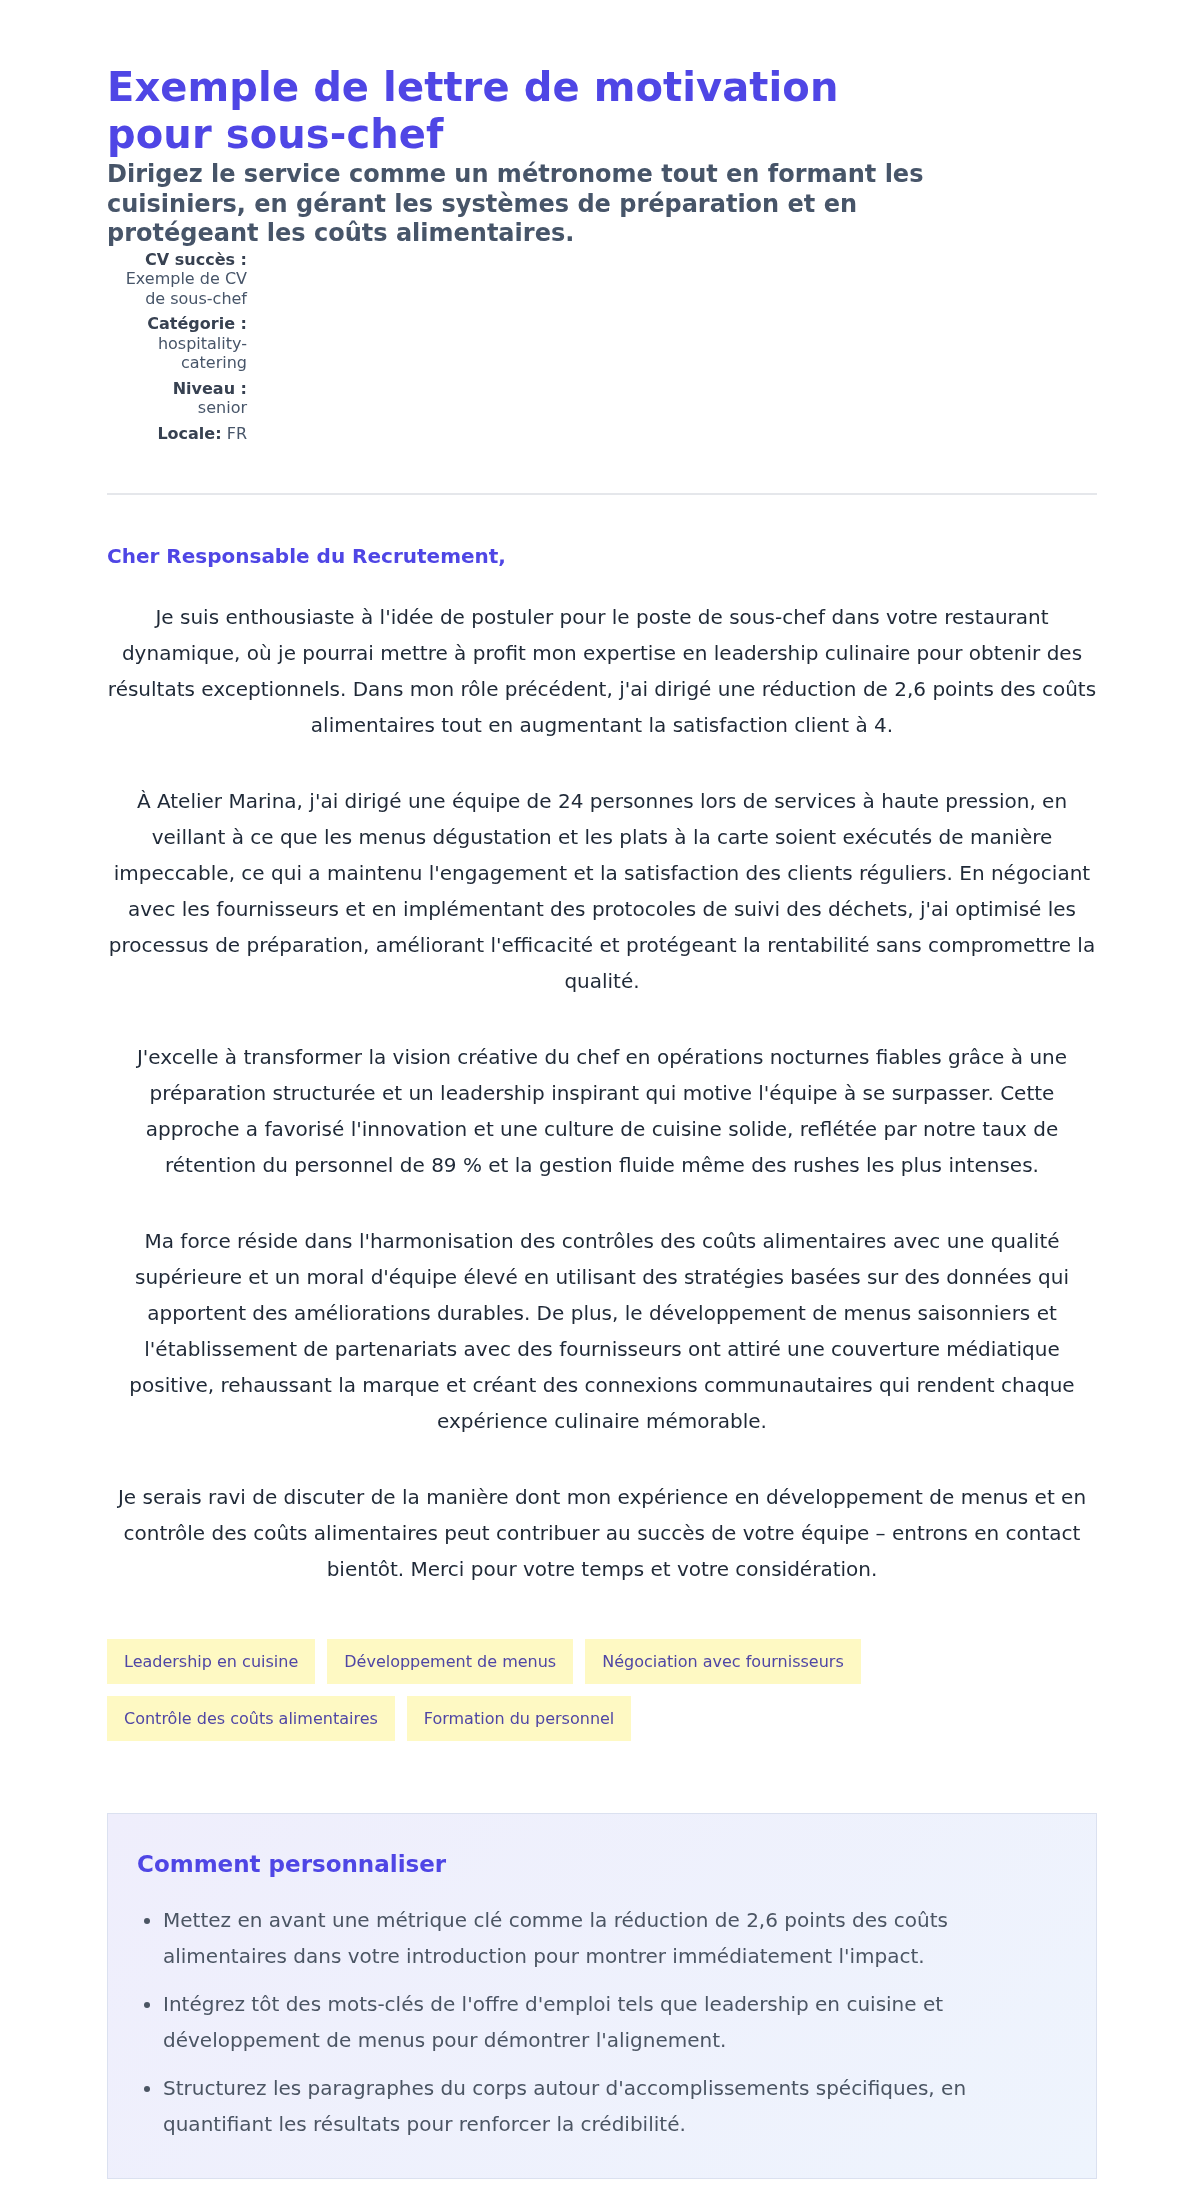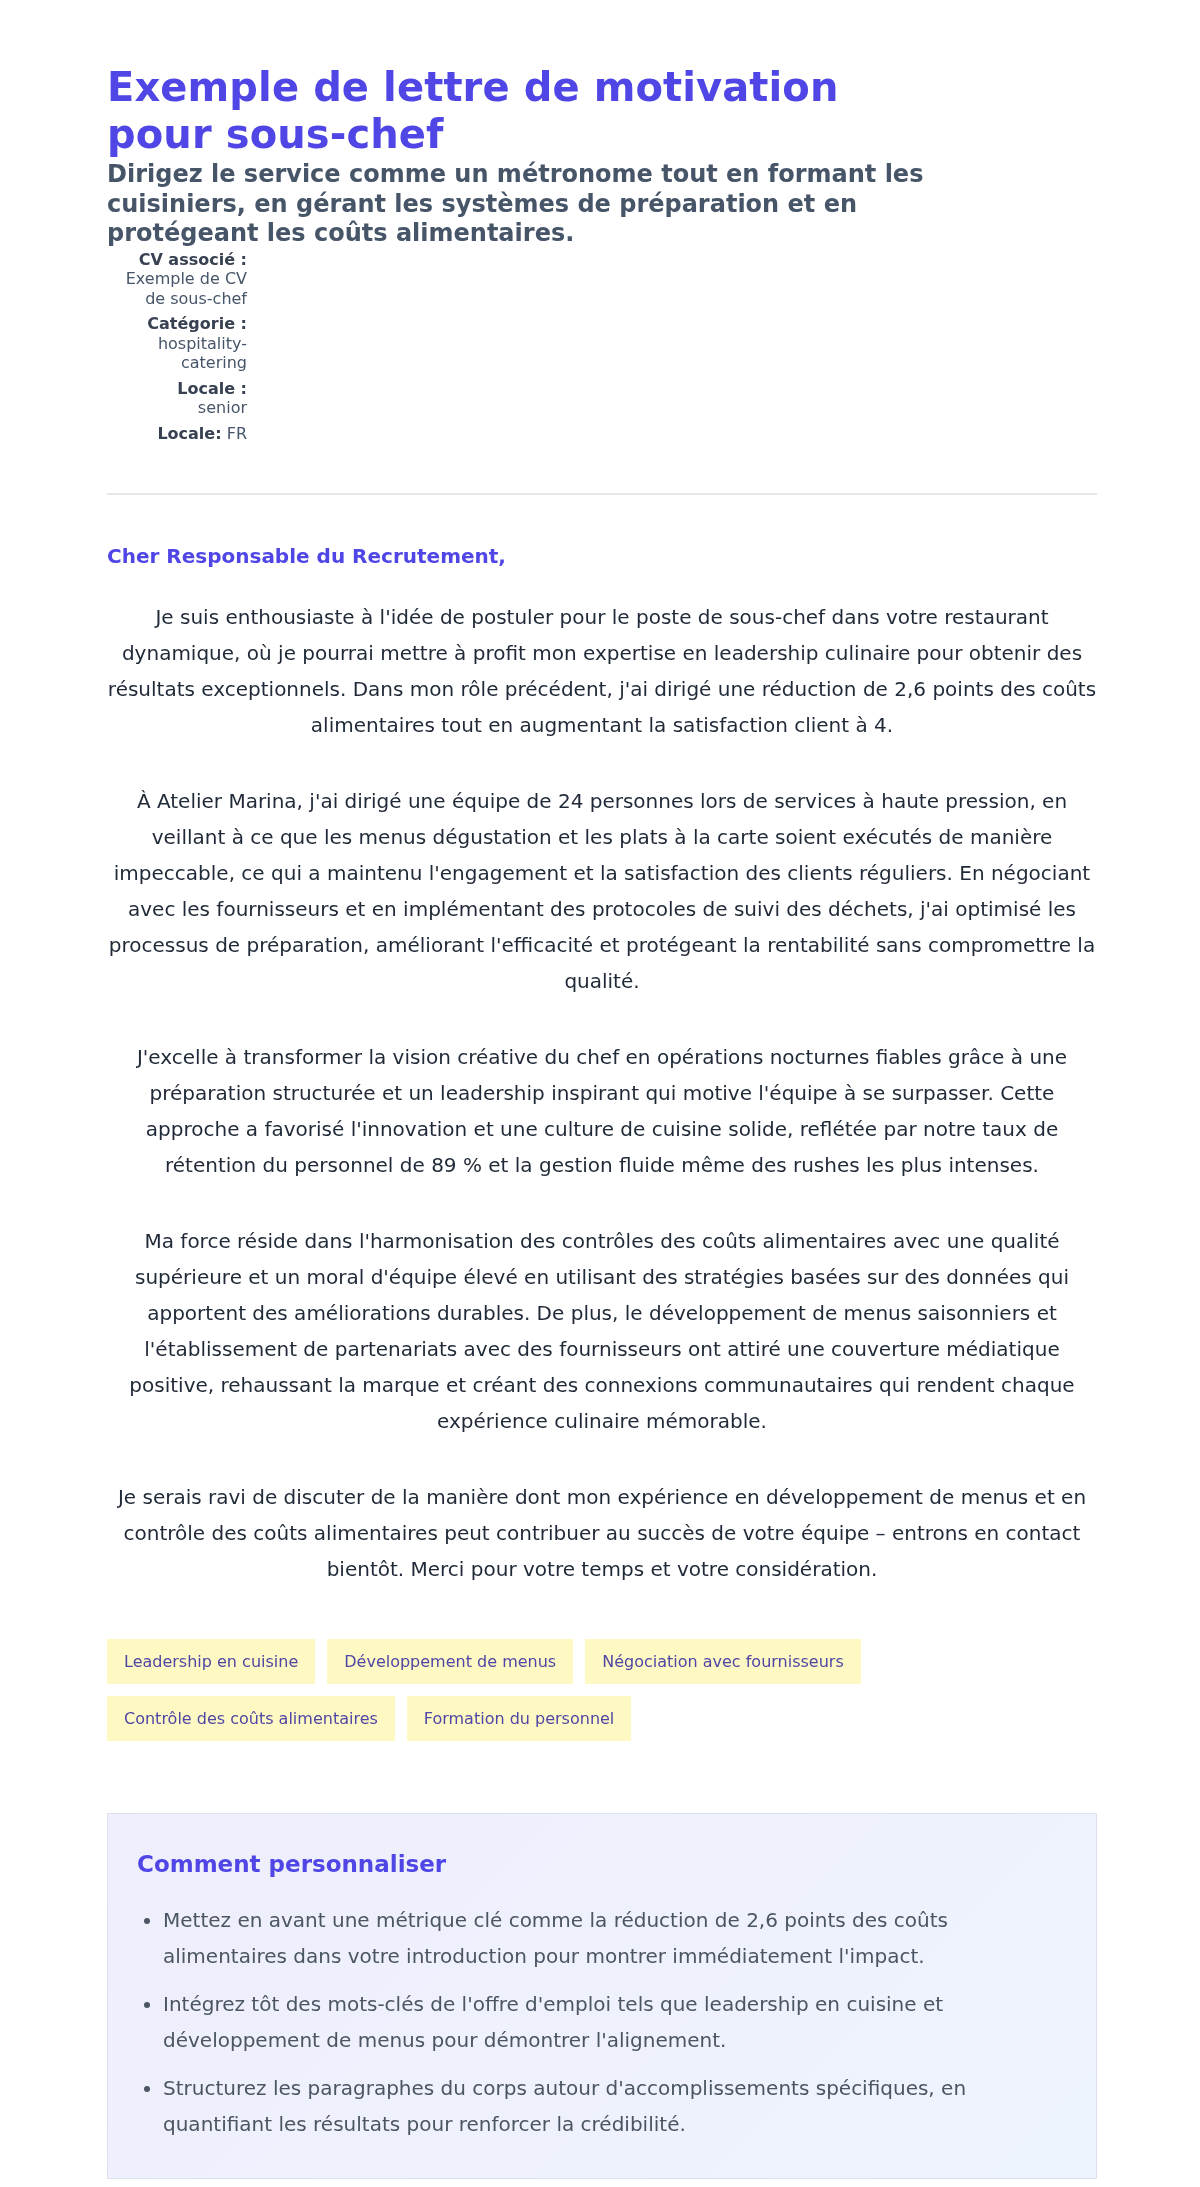--- a/index.html
+++ b/index.html
@@ -121,29 +121,29 @@
 
 <div class="page">
 
   <header class="header">
     <div class="header-main">
       <h1 class="title">Exemple de lettre de motivation pour sous-chef</h1>
       <h2 class="subtitle">Dirigez le service comme un métronome tout en formant les cuisiniers, en gérant les systèmes de préparation et en protégeant les coûts alimentaires.</h2>
     </div>
     <div class="meta">
       <div class="item">
-        <span class="k">CV associé :</span>
+        <span class="k">CV succès :</span>
         <span>Exemple de CV de sous-chef</span>
       </div>
       <div class="item">
         <span class="k">Catégorie :</span>
         <span>hospitality-catering</span>
       </div>
       <div class="item">
-        <span class="k">Locale :</span>
+        <span class="k">Niveau :</span>
         <span>senior</span>
       </div>
       <div class="item inline">
         <span class="k">Locale:</span>
         <span>FR</span>
       </div>
     </div>
   </header>
 
   <main class="content">

